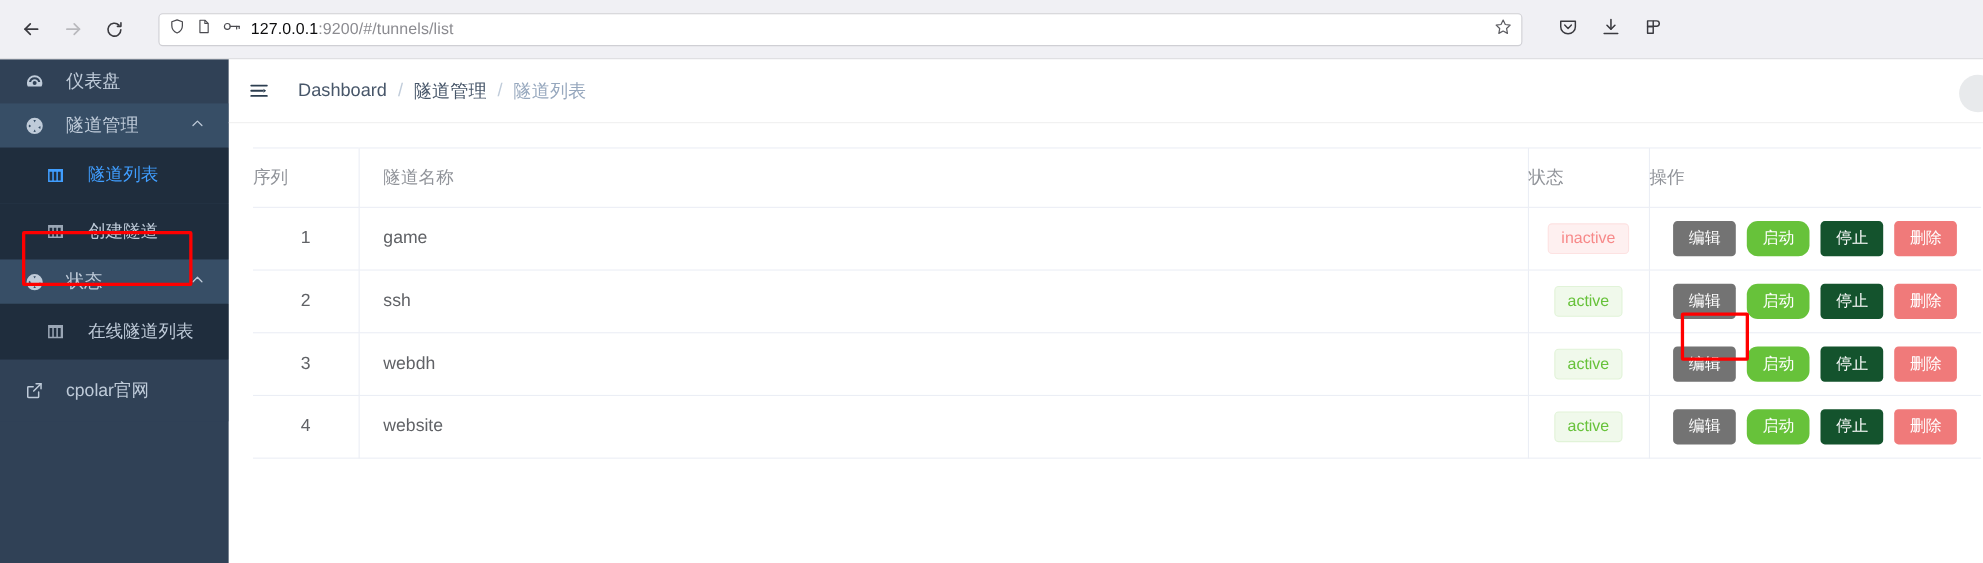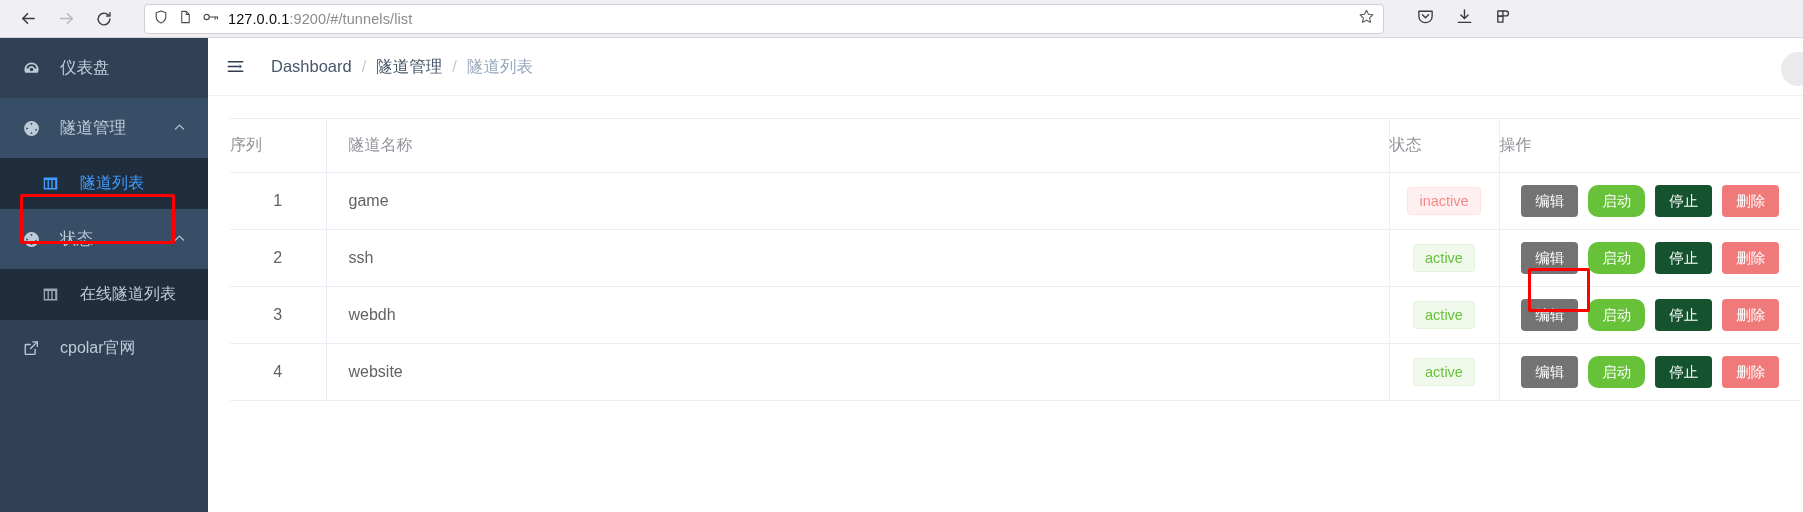--- a/index.html
+++ b/index.html
@@ -5,21 +5,21 @@
   * { box-sizing: border-box; margin: 0; padding: 0; }
   html, body {
     width: 1803px; height: 512px;
     overflow: hidden;
     font-family: "Liberation Sans", "DejaVu Sans", sans-serif;
     background: #ffffff;
   }
 
   
   .browser-bar {
-    height: 38px;
+    height: 54px;
     background: #f0f0f4;
     border-bottom: 1px solid #d7d7db;
     display: flex;
     align-items: center;
     padding: 0 10px;
     gap: 2px;
     position: relative;
   }
   .nav-btn {
     width: 36px; height: 32px;
@@ -67,21 +67,21 @@
   .sidebar {
     width: 208px;
     background: #304156;
     flex: 0 0 208px;
     color: #bfcbd9;
     position: relative;
   }
   .menu-item {
     display: flex;
     align-items: center;
-    height: 60px;
+    height: 40px;
     padding-left: 22px;
     font-size: 16.5px;
     color: #bfcbd9;
     position: relative;
   }
   .menu-item .mi-icon {
     width: 26px; margin-right: 12px;
     display: flex; align-items: center; justify-content: flex-start;
     color: #bfcbd9;
   }
@@ -328,20 +328,28 @@
 
     <div class="sub-item active">
       <span class="si-icon">
         <svg width="17" height="17" viewBox="0 0 16 16" fill="currentColor">
             <path d="M1.6 2.4h12.8v11.2H1.6zm1.3 2.4v7.5h2.3V4.8zm3.6 0v7.5h2.2V4.8zm3.5 0v7.5h2.4V4.8z"></path>
           </svg>
       </span>
       <span>隧道列表</span>
     </div>
 
+    <div class="sub-item">
+      <span class="si-icon">
+        <svg width="17" height="17" viewBox="0 0 16 16" fill="currentColor">
+            <path d="M1.6 2.4h12.8v11.2H1.6zm1.3 2.4v7.5h2.3V4.8zm3.6 0v7.5h2.2V4.8zm3.5 0v7.5h2.4V4.8z"></path>
+          </svg>
+      </span>
+      <span>创建隧道</span>
+    </div>
 
     <div class="menu-item group open">
       <span class="mi-icon">
         <svg width="19" height="19" viewBox="0 0 20 20" fill="currentColor">
             <path d="M10 2.2a7.8 7.8 0 1 0 0 15.6 7.8 7.8 0 0 0 0-15.6zm0 2.1c.4 0 .8 0 1.2.1L10 6.6 8.8 4.4c.4-.1.8-.1 1.2-.1zM4.4 10c0-.5.1-1 .2-1.4l2.2 1.4-2.2 1.4A5.7 5.7 0 0 1 4.4 10zm5.6 5.7c-.4 0-.8 0-1.2-.1l1.2-2.2 1.2 2.2c-.4.1-.8.1-1.2.1zm3.4-4.3L15.4 10c.1.5.2.9.2 1.4 0 .5-.1 1-.2 1.4z"></path>
           </svg>
       </span>
       <span>状态</span>
       <span class="caret">
         <svg width="13" height="13" viewBox="0 0 16 16" fill="none" stroke="currentColor" stroke-width="1.4" stroke-linecap="round" stroke-linejoin="round">

